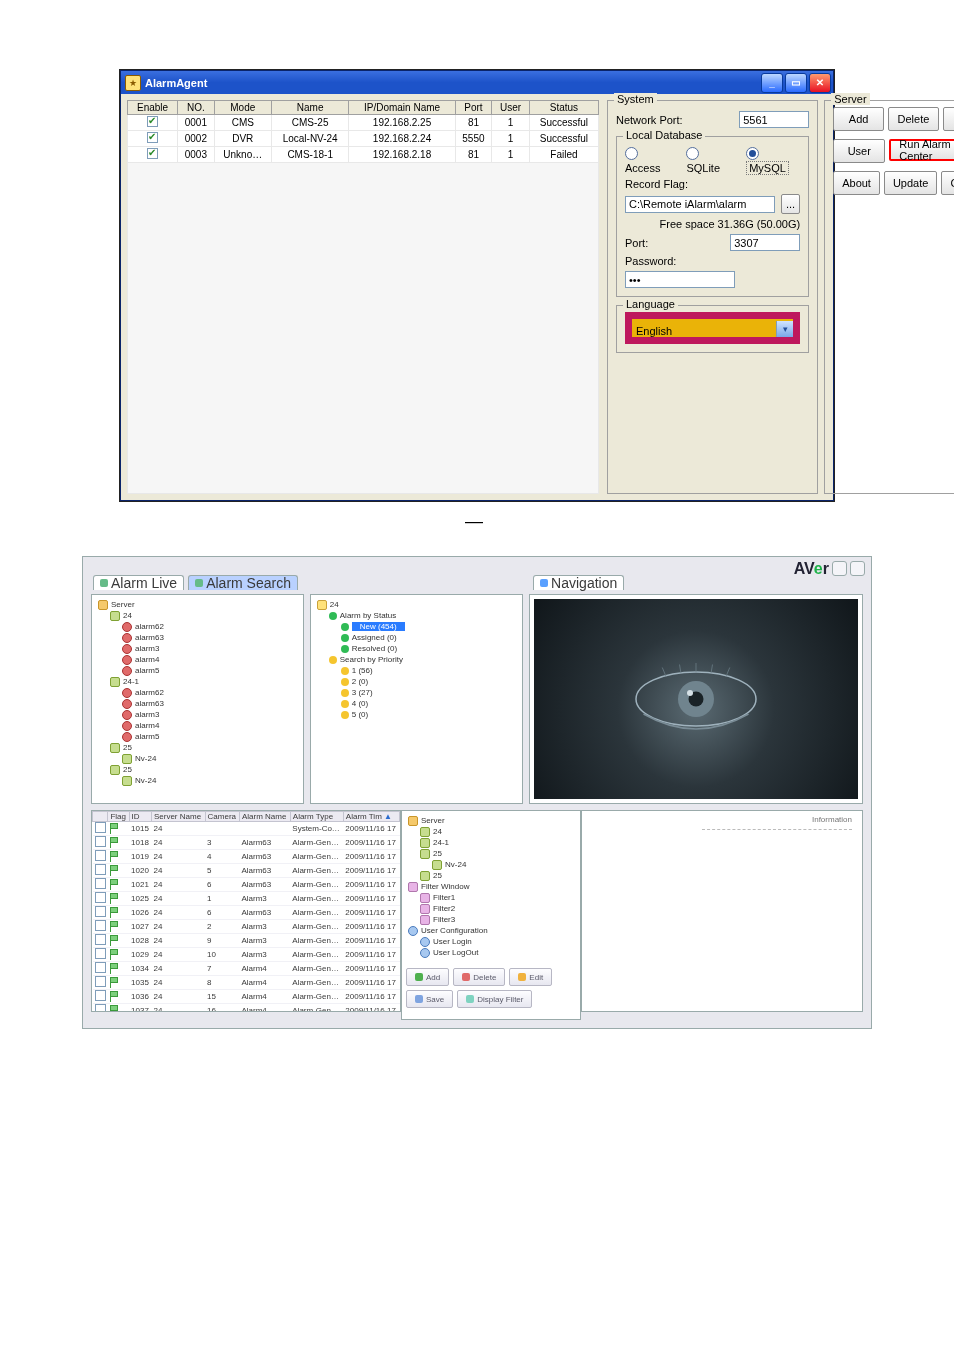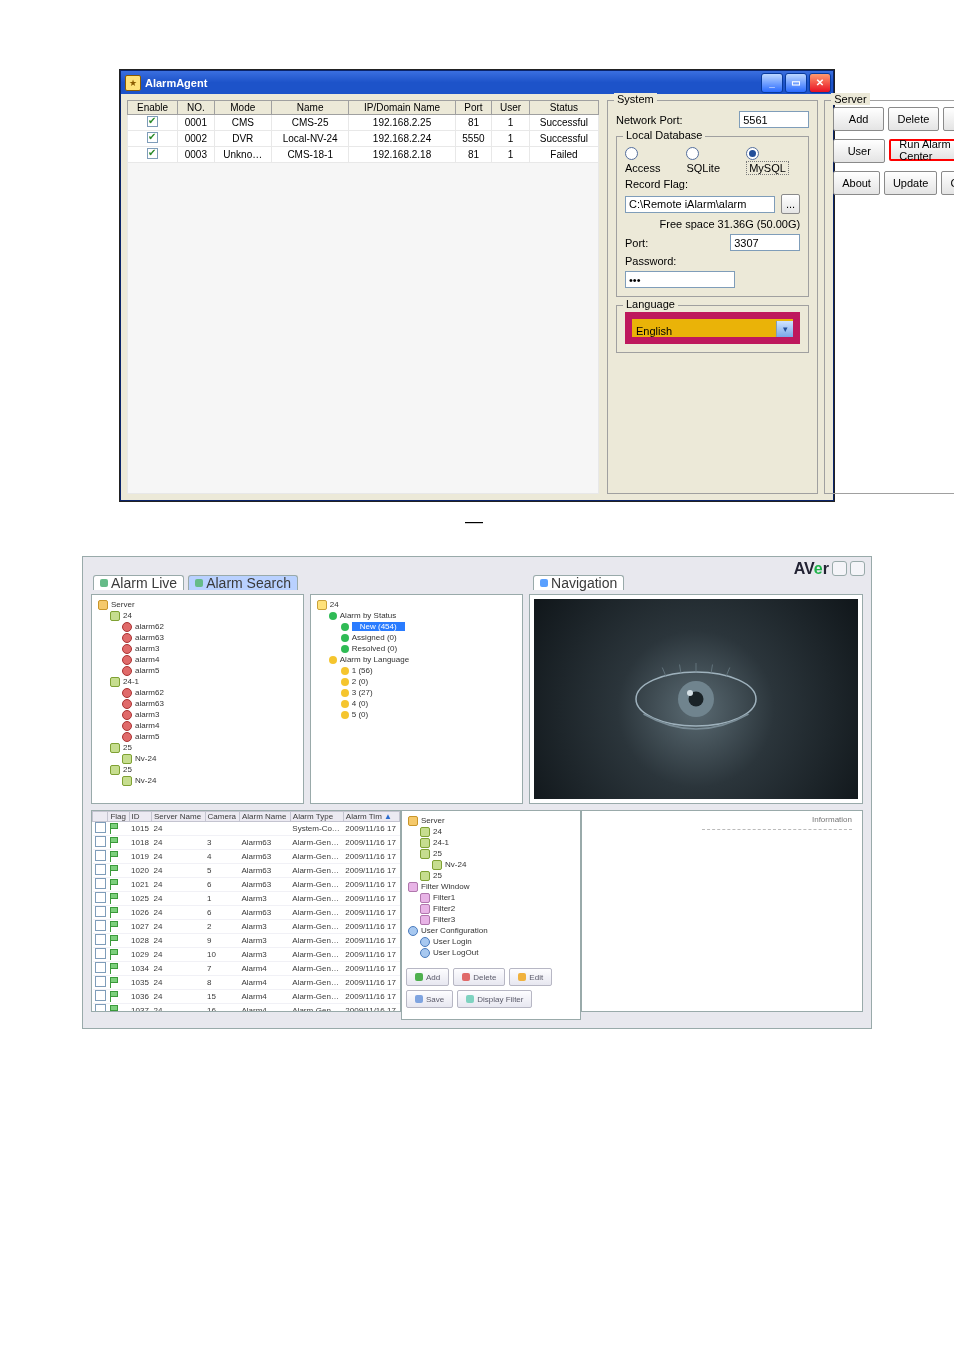--- a/index.html
+++ b/index.html
@@ -535,21 +535,21 @@
         <ul>
           <li><span class="ico folder"></span><span>24</span>
             <ul>
               <li><span class="ico dot-g"></span><span>Alarm by Status</span>
                 <ul>
                   <li><span class="ico dot-g"></span><span class="highlight">New (454)</span></li>
                   <li><span class="ico dot-g"></span><span>Assigned (0)</span></li>
                   <li><span class="ico dot-g"></span><span>Resolved (0)</span></li>
                 </ul>
               </li>
-              <li><span class="ico dot-y"></span><span>Alarm by Language</span>
+              <li><span class="ico dot-y"></span><span>Search by Priority</span>
                 <ul>
                   <li><span class="ico dot-y"></span><span>1 (56)</span></li>
                   <li><span class="ico dot-y"></span><span>2 (0)</span></li>
                   <li><span class="ico dot-y"></span><span>3 (27)</span></li>
                   <li><span class="ico dot-y"></span><span>4 (0)</span></li>
                   <li><span class="ico dot-y"></span><span>5 (0)</span></li>
                 </ul>
               </li>
             </ul>
           </li>

